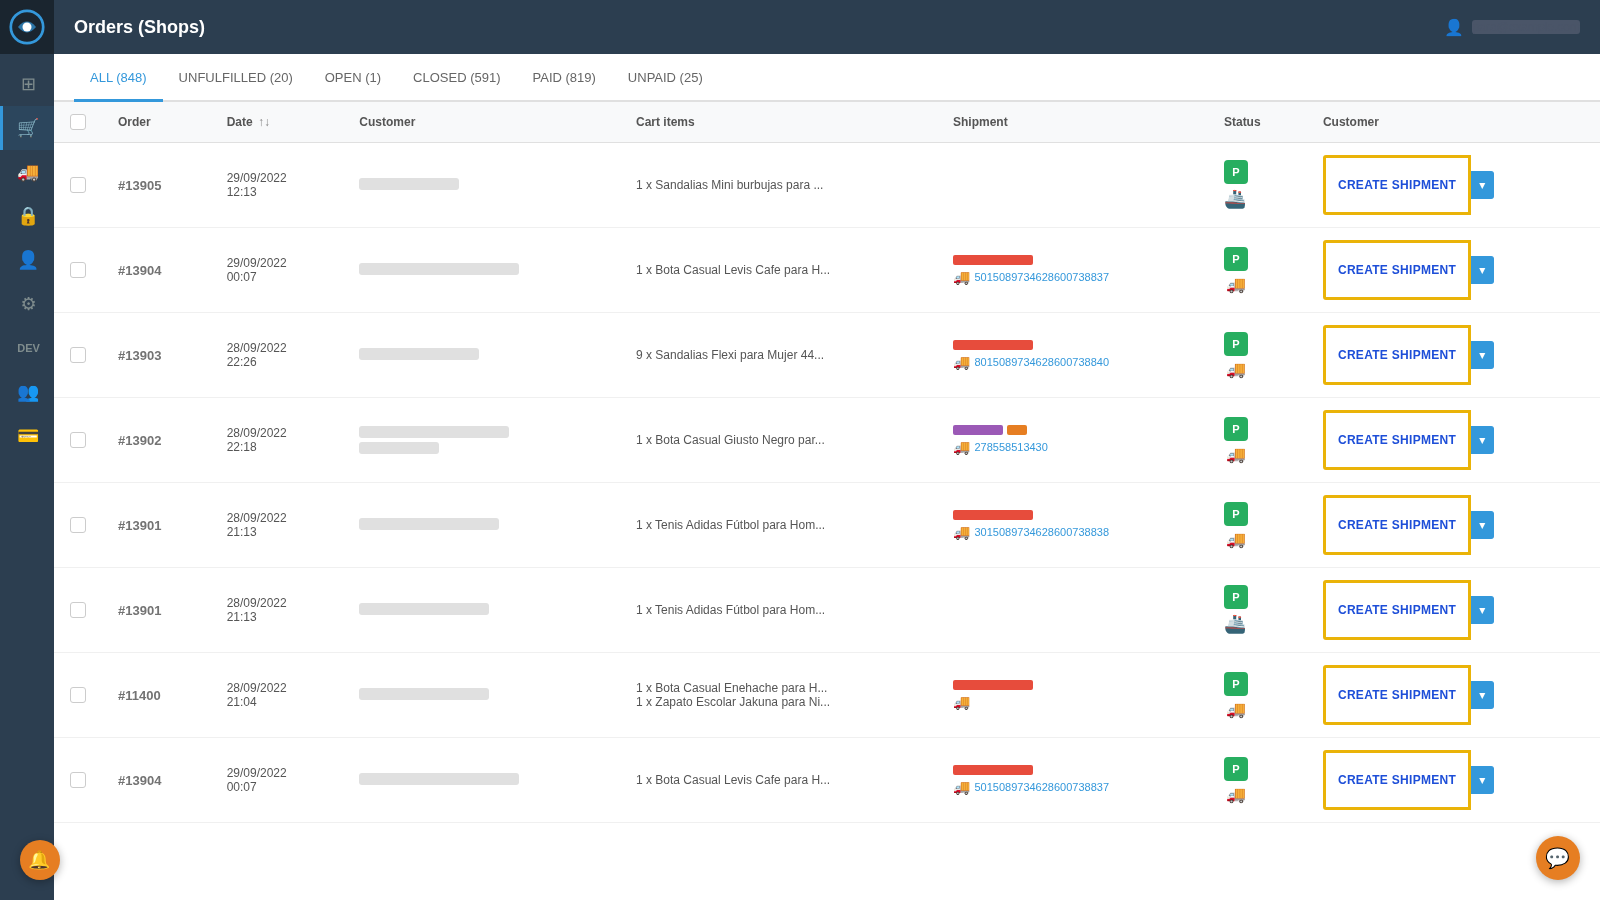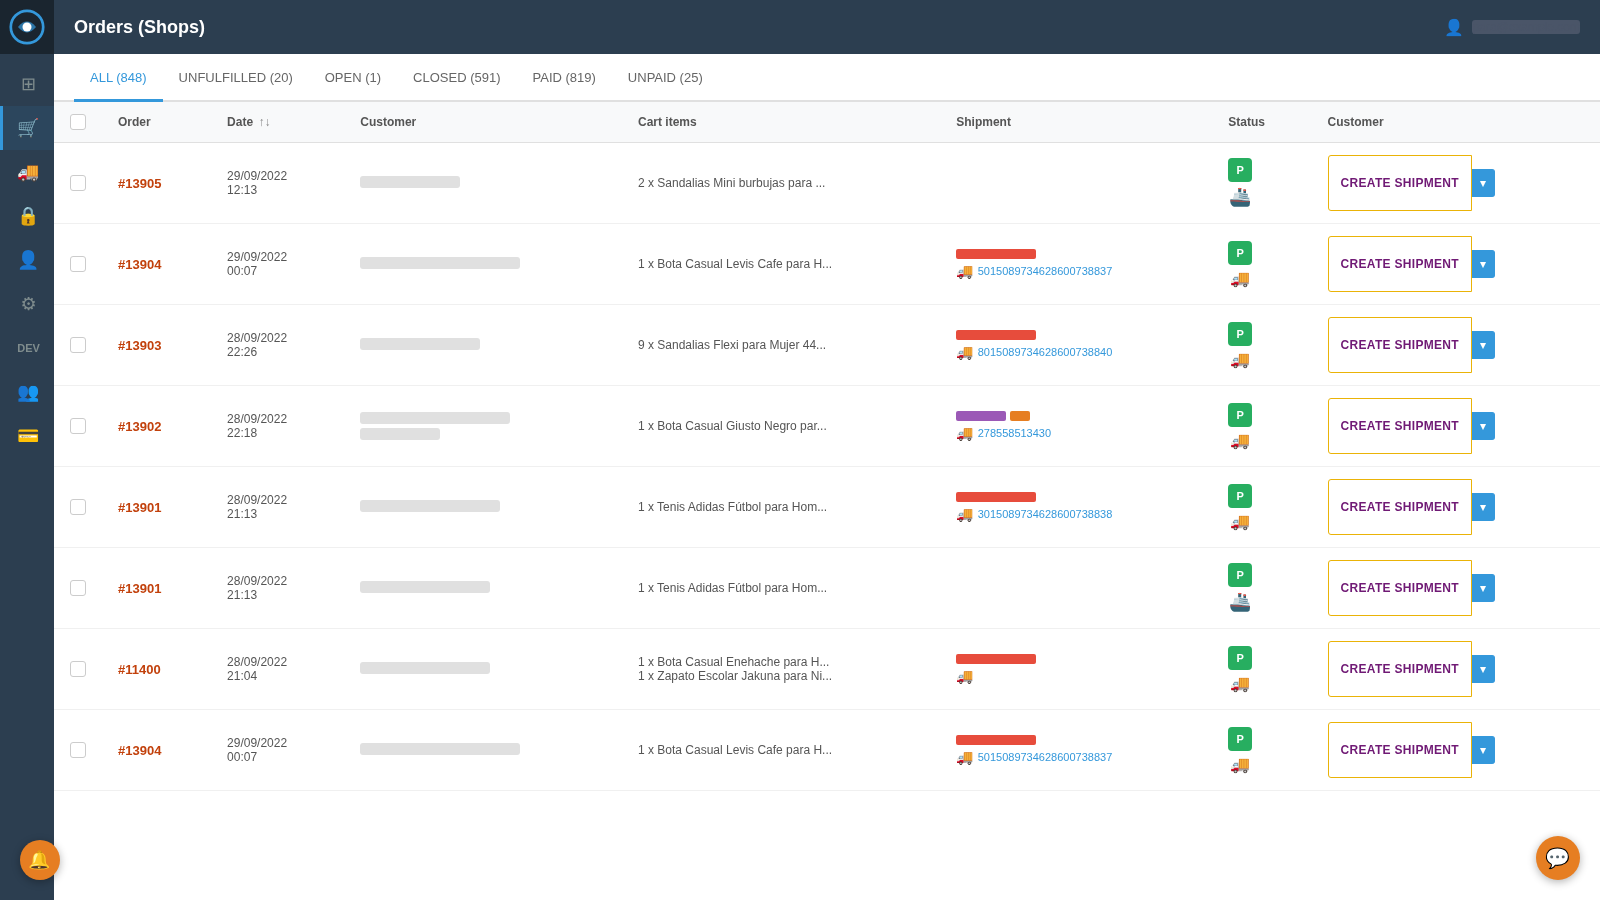--- a/index.html
+++ b/index.html
@@ -36,21 +36,21 @@
     
     .table-container { flex: 1; overflow-y: auto; }
     table { width: 100%; border-collapse: collapse; }
     thead tr { background: #f8f9fa; padding-left: 36px; }
     th { padding: 12px 16px; text-align: left; font-size: 12px; font-weight: 600; color: #555; border-bottom: 1px solid #e0e0e0; white-space: nowrap; }
     td { padding: 12px 16px; border-bottom: 1px solid #f0f0f0; vertical-align: middle; }
 
     .checkbox-cell { width: 40px; }
     .cb { width: 16px; height: 16px; border: 1px solid #ccc; border-radius: 3px; cursor: pointer; background: white; }
 
-    .order-link { color: #c2410c; font-weight: 600; text-decoration: none; cursor: pointer; }
+    .order-link { color: #737373; font-weight: 600; text-decoration: none; cursor: pointer; }
 
     .date-cell { color: #555; white-space: nowrap; font-size: 12px; }
     .customer-cell { color: #aaa; font-size: 12px; }
     .blurred { background: #e0e0e0; border-radius: 3px; height: 12px; display: inline-block; }
 
     .cart-items-cell { color: #555; font-size: 12px; max-width: 220px; }
 
     .shipment-cell { display: flex; flex-direction: column; gap: 4px; }
     .shipment-carrier { display: flex; align-items: center; gap: 4px; }
     .carrier-bar { height: 10px; border-radius: 2px; display: inline-block; }
@@ -59,21 +59,21 @@
     .carrier-orange { background: #e67e22; width: 20px; }
     .tracking-row { display: flex; align-items: center; gap: 4px; }
     .tracking-icon { font-size: 14px; color: #3498db; }
     .tracking-num { color: #3498db; font-size: 11px; font-weight: 500; }
 
     .status-cell { display: flex; align-items: flex-start; gap: 4px; }
     .status-badge { width: 24px; height: 24px; border-radius: 4px; background: #27ae60; color: white; font-size: 11px; font-weight: 700; display: flex; align-items: center; justify-content: center; }
 
     .actions-cell { white-space: nowrap; }
     .create-shipment-btn { display: inline-flex; align-items: center; }
-    .btn-main { background: white; color: #701a75; border: 1px solid #eab308; padding: 20px 12px; font-size: 12px; font-weight: 600; cursor: pointer; border-radius: 3px 0 0 3px; letter-spacing: 0.3px; white-space: nowrap; }
+    .btn-main { background: white; color: #1d4ed8; border: 3px solid #eab308; padding: 20px 12px; font-size: 12px; font-weight: 600; cursor: pointer; border-radius: 3px 0 0 3px; letter-spacing: 0.3px; white-space: nowrap; }
     .btn-dropdown { background: #3498db; color: white; border: 1px solid #3498db; padding: 6px 8px; font-size: 12px; cursor: pointer; border-radius: 0 3px 3px 0; border-left: none; }
 
     .sort-icon { color: #888; font-size: 12px; margin-left: 2px; }
 
     .chat-bubble { position: fixed; bottom: 20px; right: 20px; width: 44px; height: 44px; background: #e67e22; border-radius: 50%; display: flex; align-items: center; justify-content: center; color: white; font-size: 20px; cursor: pointer; z-index: 100; box-shadow: 0 2px 8px rgba(0,0,0,0.3); }
   </style>
 </head>
 <body>
 
 <div class="sidebar">
@@ -159,21 +159,21 @@
         </thead>
         <tbody id="table-body">
 
           <tr>
             <td class="checkbox-cell">
                 <div class="cb"></div>
               </td>
             <td><a class="order-link">#13905</a></td>
             <td class="date-cell">29/09/2022<br>12:13</td>
             <td class="customer-cell"><span class="blurred" style="width:100px;"></span></td>
-            <td class="cart-items-cell">2 x Sandalias Mini burbujas para ...</td>
+            <td class="cart-items-cell">1 x Sandalias Mini burbujas para ...</td>
             <td></td>
             <td>
               <div class="status-cell">
                 <div style="display:flex;flex-direction:column;gap:4px;align-items:center;">
                   <div class="status-badge">P</div>
                   <span style="font-size:18px;color:#3498db;">🚢</span>
                 </div>
               </div>
             </td>
             <td class="actions-cell">

